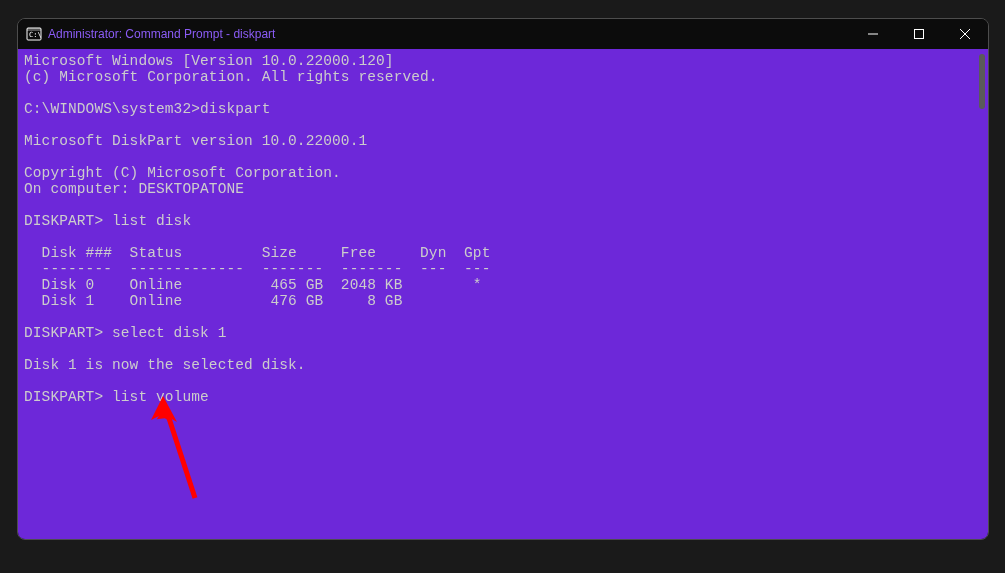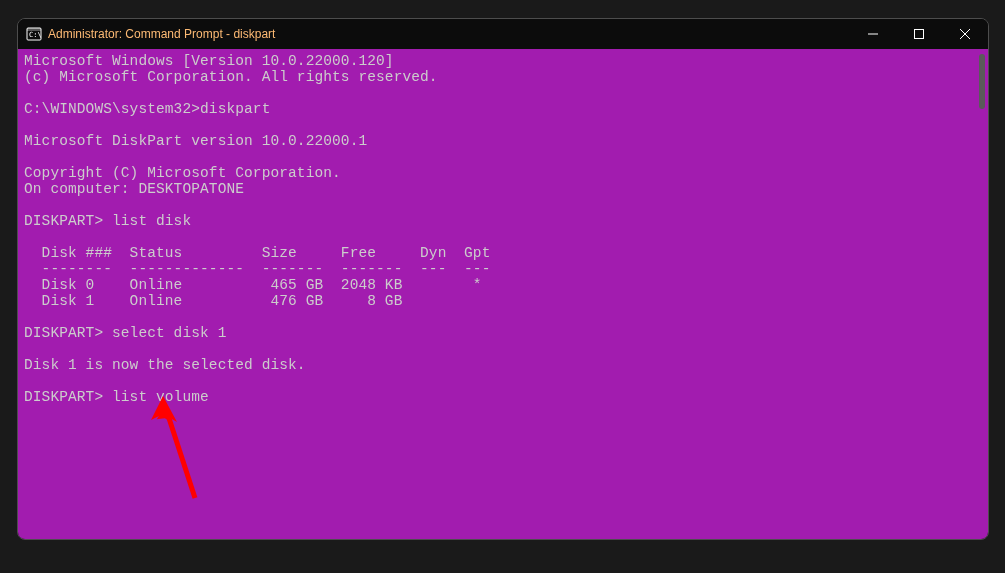--- a/index.html
+++ b/index.html
@@ -38,21 +38,21 @@
     }
     .titlebar-icon {
       width: 16px;
       height: 16px;
       margin-right: 6px;
       display: inline-flex;
       align-items: center;
       justify-content: center;
     }
     .titlebar-title {
-      color: #fdba74;
+      color: #8b5cf6;
       font-size: 12px;
       font-weight: 400;
     }
     .window-controls {
       position: absolute;
       right: 0;
       top: 0;
       height: 30px;
       display: flex;
     }
@@ -60,21 +60,21 @@
       width: 46px;
       height: 30px;
       display: flex;
       align-items: center;
       justify-content: center;
       color: #ffffff;
       cursor: pointer;
     }
     .terminal-body {
       flex: 1;
-      background: #a21caf;
+      background: #6d28d9;
       padding: 4px 6px;
       position: relative;
       overflow: hidden;
     }
     .terminal-content {
       font-family: 'Consolas', 'Courier New', monospace;
       font-size: 14.5px;
       line-height: 16px;
       color: #cccccc;
       white-space: pre;

